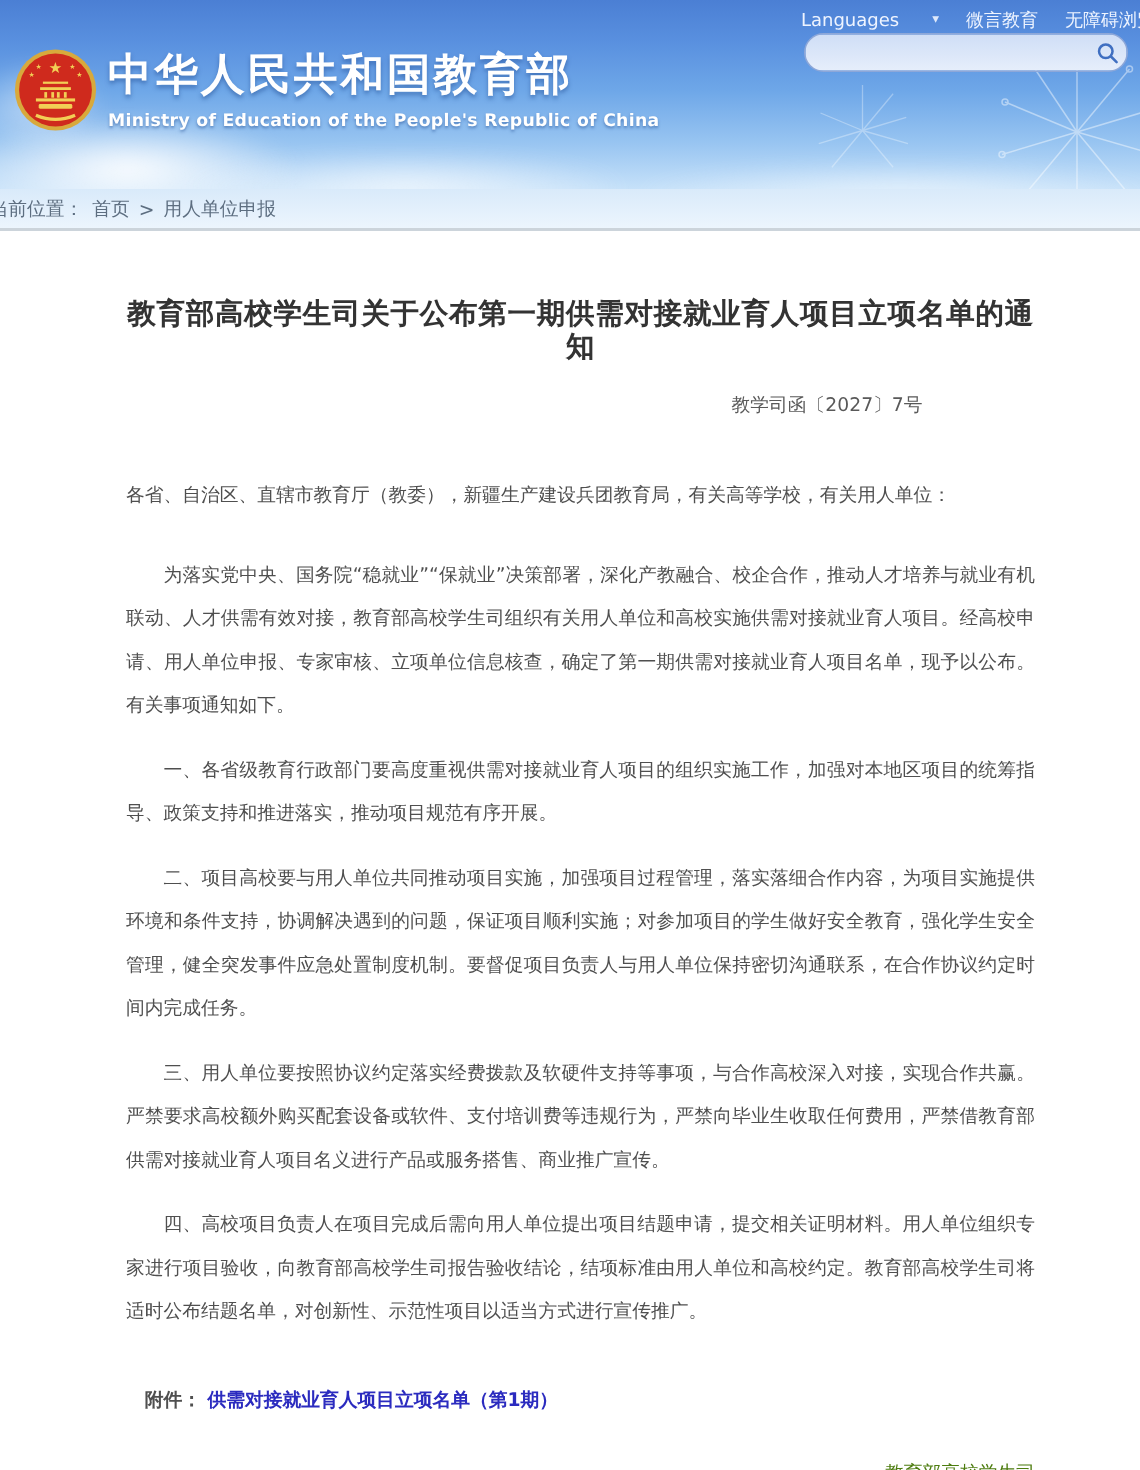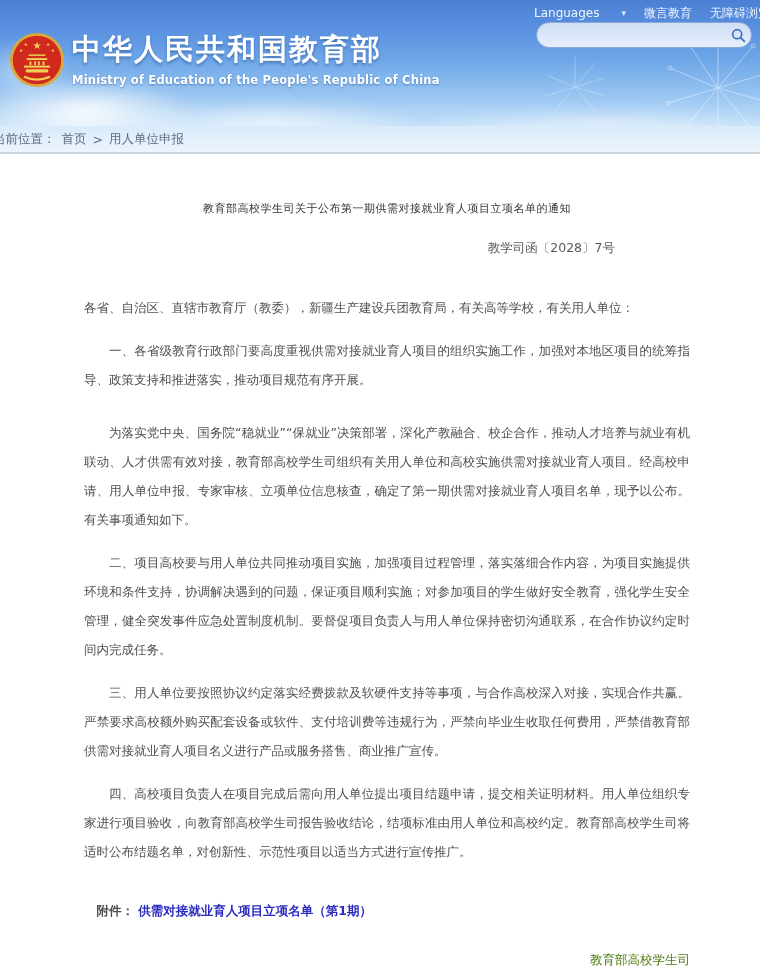--- a/index.html
+++ b/index.html
@@ -62,21 +62,21 @@
     background:linear-gradient(180deg,#d9eafa,#ecf5fd);
     border-bottom:2px solid #ccd4db;
     font-size:12.5px; color:#5d6e80;
   }
   .breadcrumb .inner { margin-left:-7px; display:flex; align-items:center; gap:6px; white-space:nowrap; }
   .breadcrumb a { color:#5d6e80; text-decoration:none; cursor:pointer; }
 
   
   .doc { padding:0 70px 0 84px; color:#4f4f4f; }
   .doc-title {
-    margin-top:44px; text-align:center; font-size:11px; font-weight:normal; color:#333;
+    margin-top:44px; text-align:center; font-size:19px; font-weight:bold; color:#333;
     letter-spacing:.5px; line-height:22px;
   }
   .doc-number { margin-top:20px; text-align:right; padding-right:75px; font-size:12.5px; color:#595959; }
   .doc-body { font-size:12.5px; line-height:29px; text-align:justify; }
   .salutation { margin-top:36px; }
   .para { margin-top:14px; text-indent:2em; }
   .para.first { margin-top:24px; }
   .attachment { margin-top:30px; text-indent:1em;font-weight:bold; }
   .attachment a { color:#2b2bbf; text-decoration:none; cursor:pointer; }
   .signature { margin-top:20px; text-align:right; font-size:12.5px; color:#4d7c0f; }
@@ -175,26 +175,26 @@
   <div class="inner">
     <span>当前位置：</span>
     <a>首页</a>
     <span>&gt;</span>
     <a>用人单位申报</a>
   </div>
 </div>
 
 <div class="doc">
   <div class="doc-title">教育部高校学生司关于公布第一期供需对接就业育人项目立项名单的通知</div>
-  <div class="doc-number">教学司函〔2028〕7号</div>
+  <div class="doc-number">教学司函〔2027〕7号</div>
 
   <div class="doc-body">
     <p class="salutation">各省、自治区、直辖市教育厅（教委），新疆生产建设兵团教育局，有关高等学校，有关用人单位：</p>
+    <p class="para first">为落实党中央、国务院“稳就业”“保就业”决策部署，深化产教融合、校企合作，推动人才培养与就业有机联动、人才供需有效对接，教育部高校学生司组织有关用人单位和高校实施供需对接就业育人项目。经高校申请、用人单位申报、专家审核、立项单位信息核查，确定了第一期供需对接就业育人项目名单，现予以公布。有关事项通知如下。</p>
     <p class="para">一、各省级教育行政部门要高度重视供需对接就业育人项目的组织实施工作，加强对本地区项目的统筹指导、政策支持和推进落实，推动项目规范有序开展。</p>
-    <p class="para first">为落实党中央、国务院“稳就业”“保就业”决策部署，深化产教融合、校企合作，推动人才培养与就业有机联动、人才供需有效对接，教育部高校学生司组织有关用人单位和高校实施供需对接就业育人项目。经高校申请、用人单位申报、专家审核、立项单位信息核查，确定了第一期供需对接就业育人项目名单，现予以公布。有关事项通知如下。</p>
     <p class="para">二、项目高校要与用人单位共同推动项目实施，加强项目过程管理，落实落细合作内容，为项目实施提供环境和条件支持，协调解决遇到的问题，保证项目顺利实施；对参加项目的学生做好安全教育，强化学生安全管理，健全突发事件应急处置制度机制。要督促项目负责人与用人单位保持密切沟通联系，在合作协议约定时间内完成任务。</p>
     <p class="para">三、用人单位要按照协议约定落实经费拨款及软硬件支持等事项，与合作高校深入对接，实现合作共赢。严禁要求高校额外购买配套设备或软件、支付培训费等违规行为，严禁向毕业生收取任何费用，严禁借教育部供需对接就业育人项目名义进行产品或服务搭售、商业推广宣传。</p>
     <p class="para">四、高校项目负责人在项目完成后需向用人单位提出项目结题申请，提交相关证明材料。用人单位组织专家进行项目验收，向教育部高校学生司报告验收结论，结项标准由用人单位和高校约定。教育部高校学生司将适时公布结题名单，对创新性、示范性项目以适当方式进行宣传推广。</p>
 
     <p class="attachment">
       <span>附件：</span>
       <a>供需对接就业育人项目立项名单（第1期）</a>
     </p>
 
     <div class="signature">教育部高校学生司</div>

